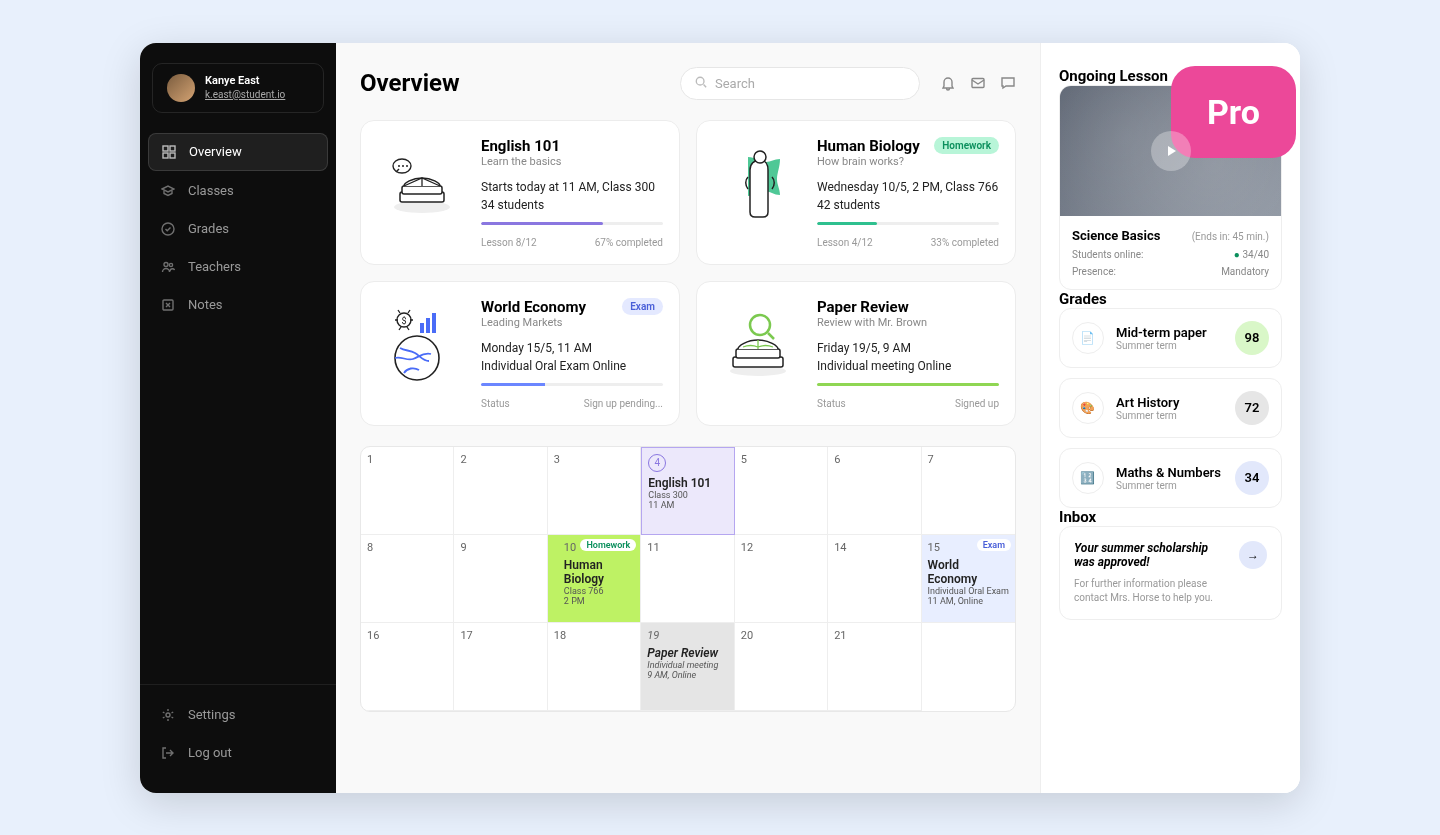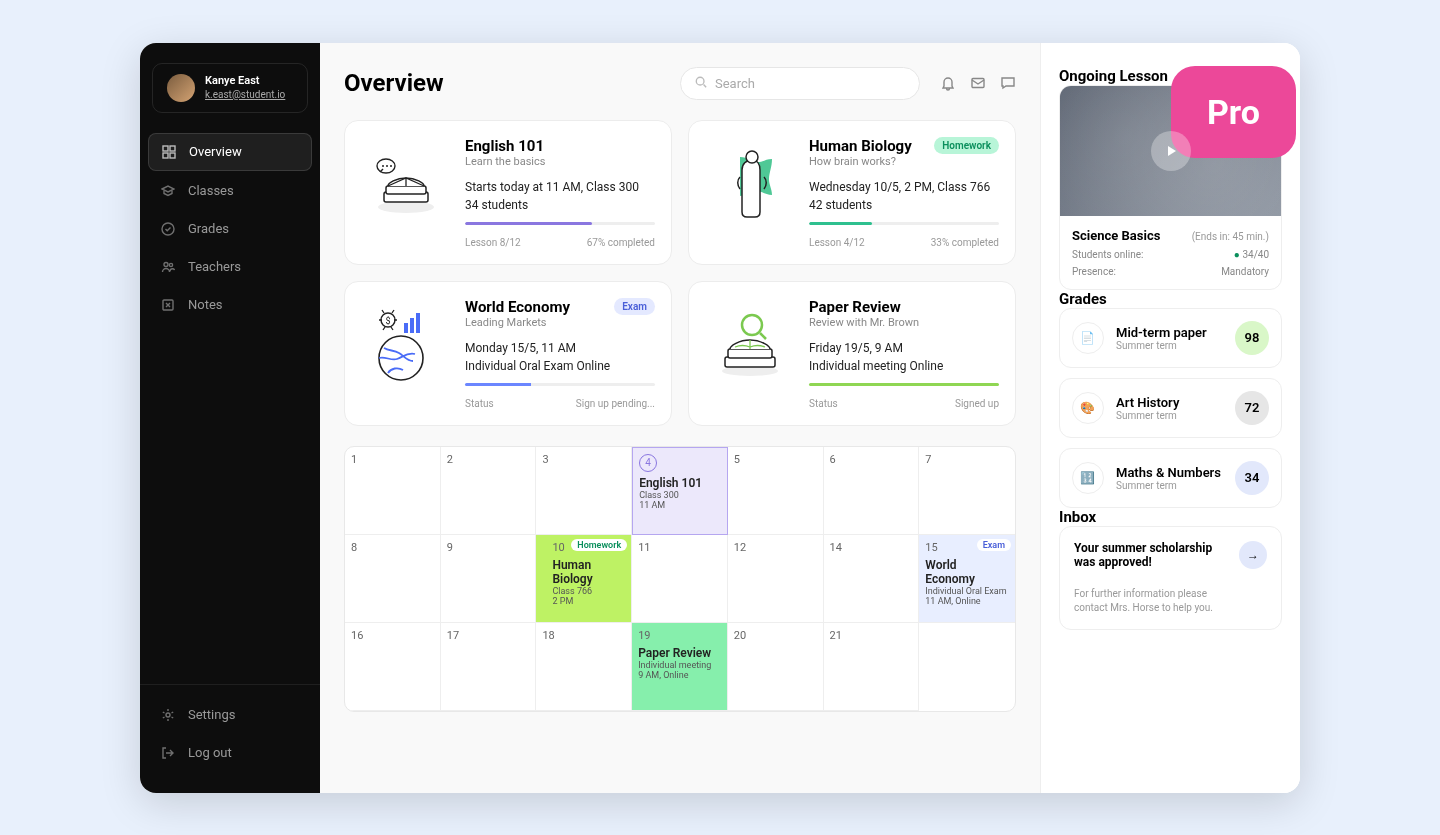--- a/index.html
+++ b/index.html
@@ -15,21 +15,21 @@
 .app {
   width: 1160px;
   height: 750px;
   display: flex;
   border-radius: 16px;
   overflow: hidden;
   box-shadow: 0 10px 40px rgba(0,0,0,0.15);
   background: #fff;
 }
 .sidebar {
-  width: 180px;
+  width: 196px;
   background: #0d0d0d;
   color: #fff;
   display: flex;
   flex-direction: column;
   padding: 20px 0;
   justify-content: space-between;
 }
 .profile {
   display: flex;
   align-items: center;
@@ -102,21 +102,21 @@
 }
 .cal-cell { border-right: 1px solid #eee; border-bottom: 1px solid #eee; padding: 6px; font-size: 11px; position: relative; }
 .cal-cell:nth-child(7n) { border-right: none; }
 .cal-num { color: #666; font-size: 11px; }
 .cal-event { margin-top: 4px; }
 .ev-title { font-size: 12px; font-weight: 600; color: #222; }
 .ev-sub { font-size: 9px; color: #555; }
 .cell-purple { background: #ece8fb; border: 1px solid #b5a6f0; }
 .cell-teal { background: #bef264; padding-left: 16px; }
 .cell-blue { background: #e8eeff; }
-.cell-green { background: #86efac; }
+.cell-green { background: #e5e5e5; font-style: italic; }
 .cal-badge {
   position: absolute; top: 4px; right: 4px; font-size: 9px;
   padding: 1px 6px; border-radius: 8px; background: #fff; font-weight: 600;
 }
 .cal-badge.hw { color: #0a8f5c; background: #fff; }
 .cal-badge.exam { color: #4a5fd8; background: #fff; }
 .circ-num {
   display: inline-flex; width: 18px; height: 18px; border: 1px solid #8a77e0;
   border-radius: 50%; align-items: center; justify-content: center; font-size: 10px; color: #8a77e0;
 }
@@ -165,21 +165,21 @@
   font-size: 13px; font-weight: 600;
 }
 .sc-green { background: #d9f7c8; }
 .sc-grey { background: #e6e6e6; }
 .sc-blue { background: #e2e8fb; }
 .inbox-card {
   border: 1px solid #eee; border-radius: 12px; padding: 14px;
   display: flex; gap: 12px; align-items: flex-start;
 }
 .inbox-text { flex: 1; }
-.inbox-title { font-size: 12px; font-weight: 700; margin-bottom: 18px; }
+.inbox-title { font-size: 12px; font-weight: 700; margin-bottom: 8px; font-style: italic; }
 .inbox-sub { font-size: 10px; color: #999; line-height: 1.4; }
 .inbox-arrow {
   width: 28px; height: 28px; border-radius: 50%; background: #e2e8fb;
   display: flex; align-items: center; justify-content: center; font-size: 12px; cursor: pointer;
 }
 .pro-badge {
   position: fixed; top: 42px; right: 144px;
   background: #ec4899; color: #fff; font-size: 34px; font-weight: 700;
   padding: 26px 36px; border-radius: 24px; margin-top: 24px;
 }

